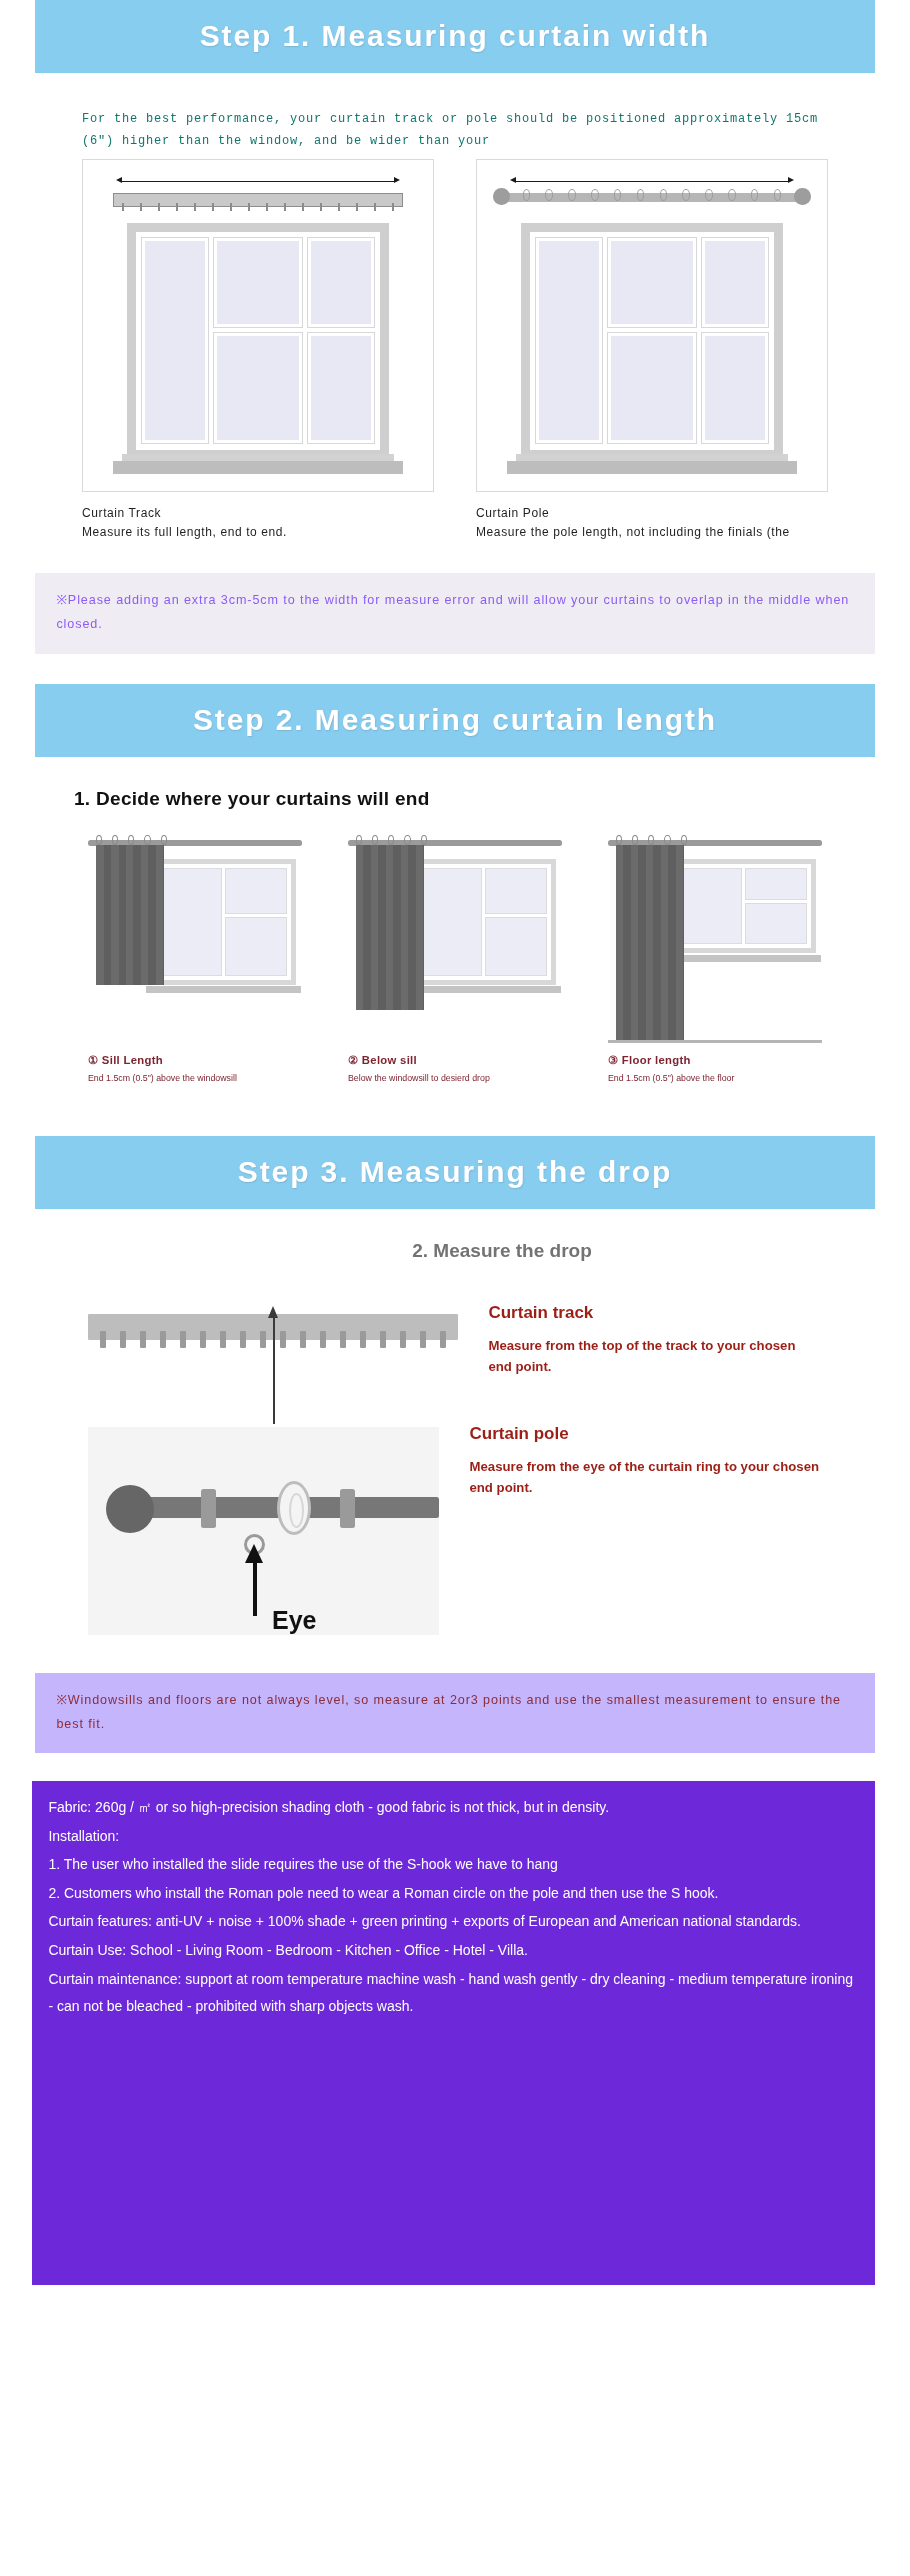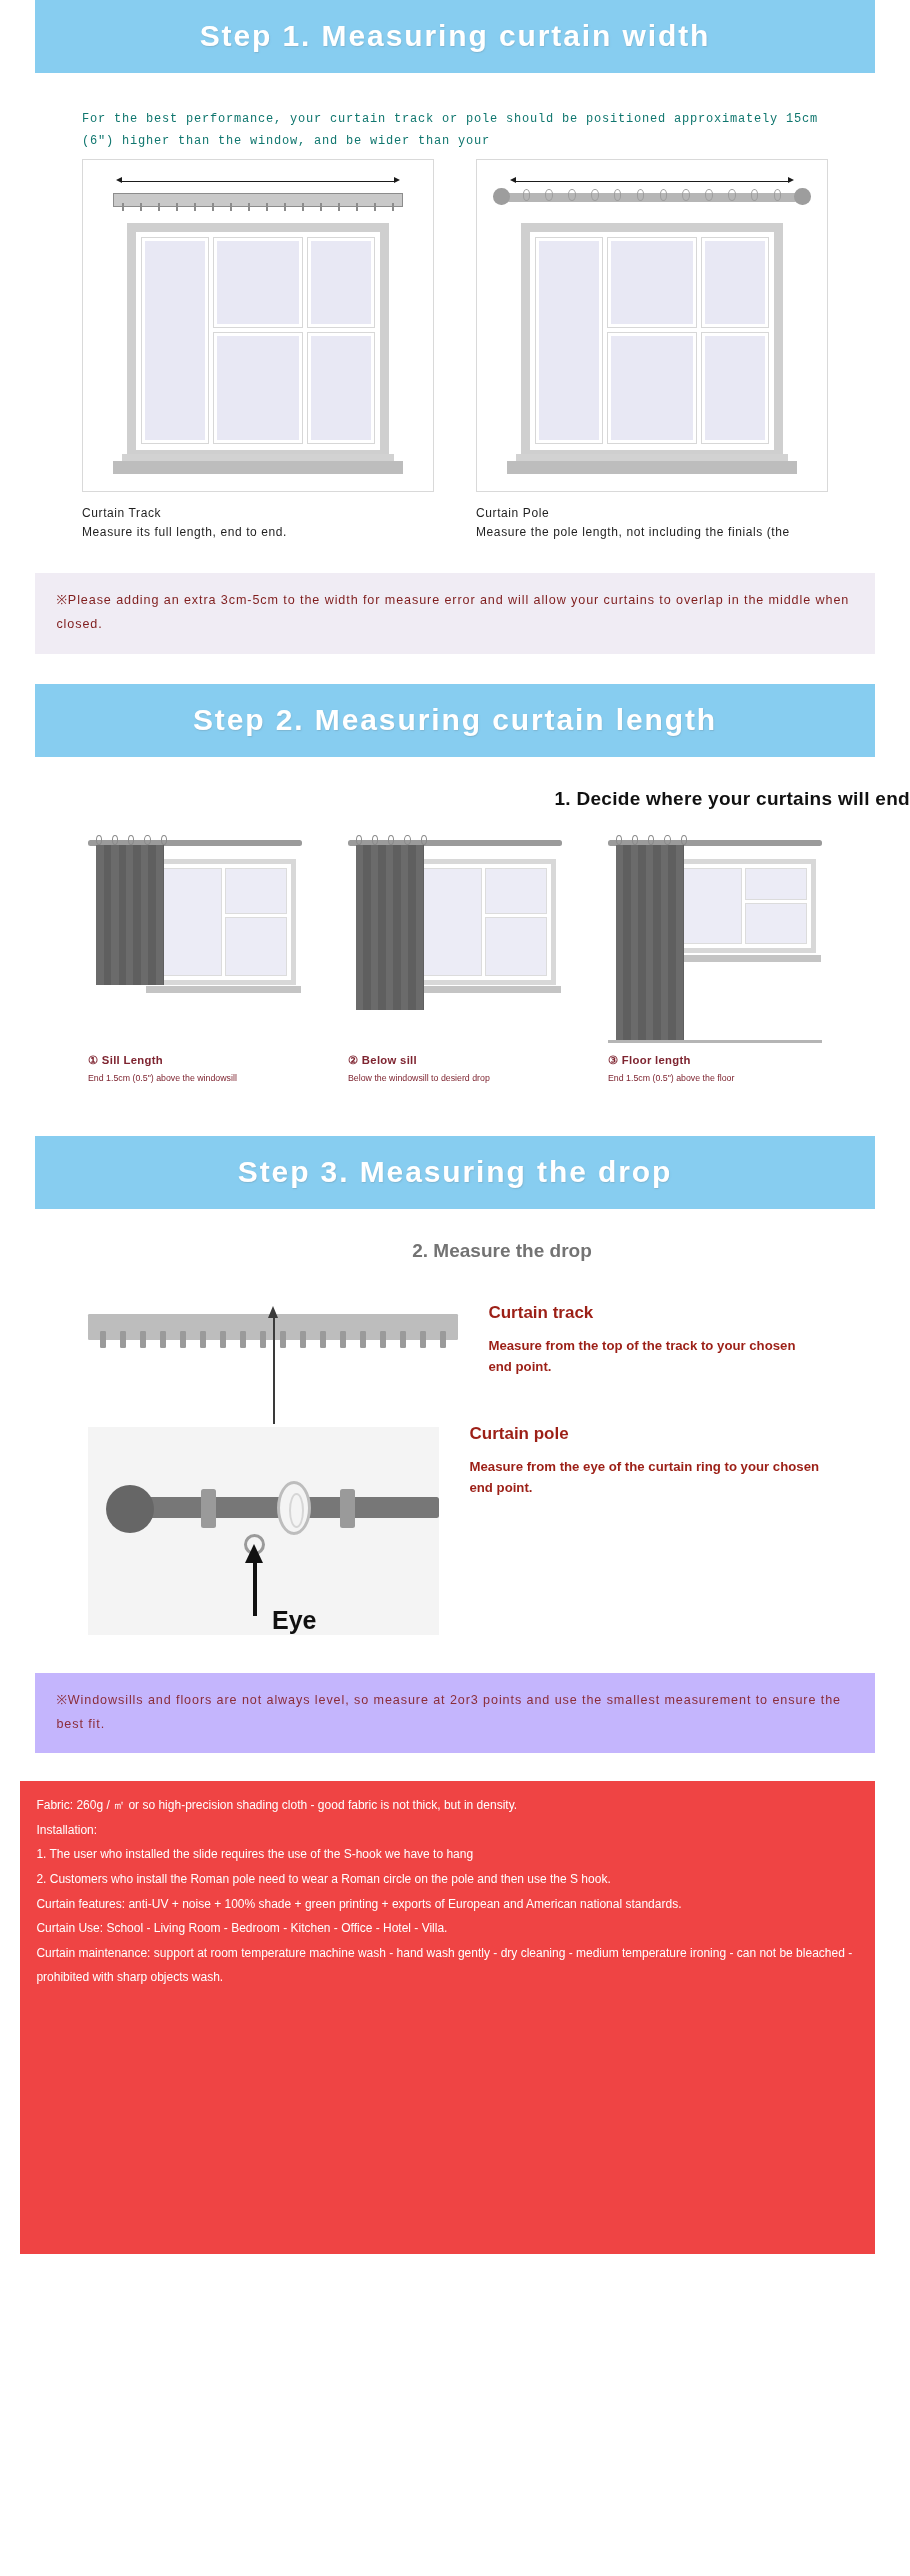--- a/index.html
+++ b/index.html
@@ -108,35 +108,34 @@
     margin-top: 11.3px;
     font-size: 12px;
     line-height: 1.6;
     letter-spacing: 0.6px;
     color: #1f1f1f;
   }
 
   .note {
     margin: 31px 35px 0 35px;
     background: #f0ecf4;
-    color: #7f1d1d;
+    color: #8b5cf6;
     font-size: 12.6px;
     line-height: 1.9;
     letter-spacing: 0.9px;
     padding: 16.4px 21.4px;
   }
 
   
   .h2 {
     margin: 31px 0 19px 74px;
     font-size: 19px;
     font-weight: bold;
     color: #111;
     letter-spacing: 0.3px;
-    text-align: right;
   }
   .len-row { display:flex; justify-content: space-between; margin: 0 88px; }
   .len-col { width: 214px; }
   .len-fig { position: relative; height: 217px; }
   .rod {
     position:absolute; left: 0; right: 0; top: 11.3px; height: 5.7px; background: #9b9b9b; border-radius: 2.5px;
   }
   .rod-rings { position:absolute; left: 7.5px; top: 6.3px; display:flex; gap: 10px; }
   .rod-rings span { width: 6.3px; height: 10px; border: 1.9px solid #8a8a8a; border-radius: 50%; }
   .lwin {
@@ -190,24 +189,24 @@
     margin: 38px 35px 0 35px;
     background: #c4b5fd;
     color: #8b2d3a;
     font-size: 12.6px;
     line-height: 1.9;
     letter-spacing: 0.9px;
     padding: 16.4px 21.4px;
   }
 
   .footer {
-    margin: 28px 35px 0 20px;
-    background: #ef4444;
+    margin: 28px 35px 0 32px;
+    background: #6d28d9;
     color: #ffffff;
-    font-size: 12px;
+    font-size: 14px;
     line-height: 1.95;
     padding: 12.6px 16.4px 264px 16.4px;
   }
   .footer div { margin-bottom: 1.3px; }
 </style>
 </head>
 <body>
 
 <div class="page">
 

